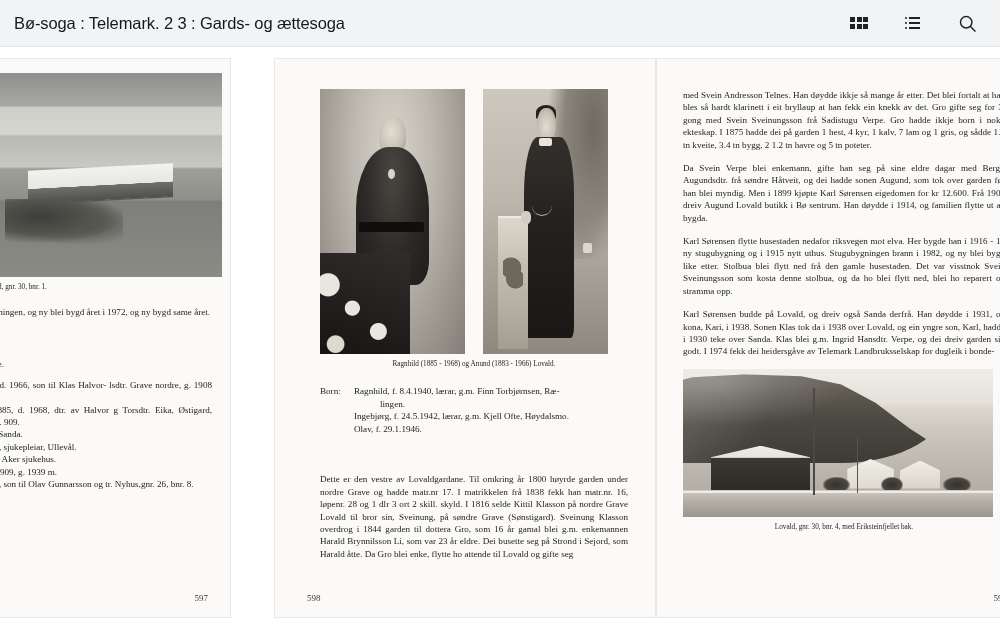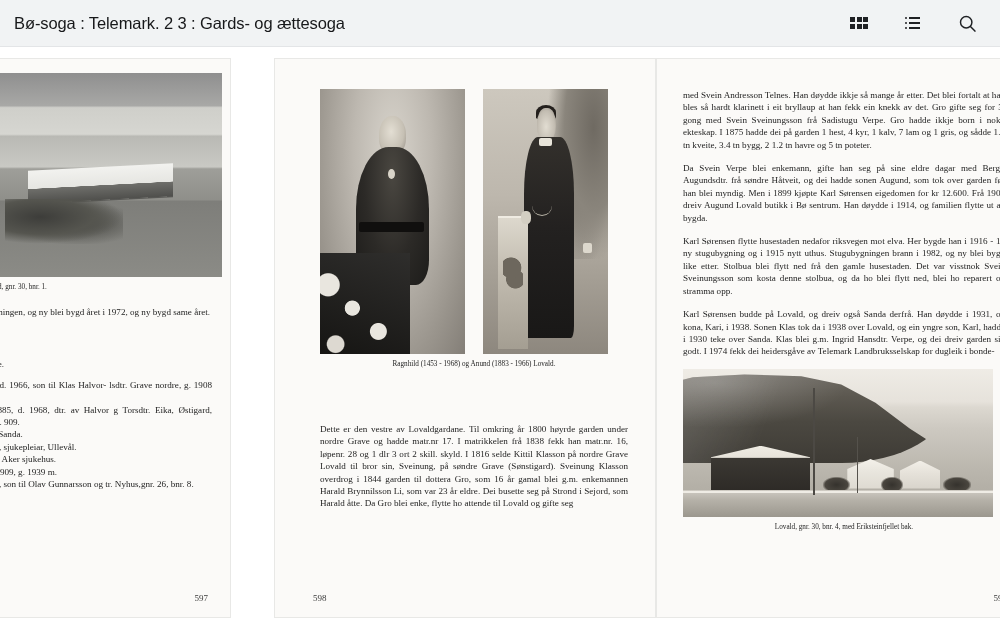--- a/index.html
+++ b/index.html
@@ -373,32 +373,41 @@
             <span class="head"></span>
             <span class="body"></span>
             <span class="collar"></span>
             <span class="chain"></span>
             <span class="pillar"></span>
             <span class="hand"></span>
             <span class="cuff"></span>
           </div>
         </div>
 
-        <div class="bk-caption">Ragnhild (1453 - 1968) og Anund (1883 - 1966) Lovald.</div>
+        <div class="bk-caption">Ragnhild (1885 - 1968) og Anund (1883 - 1966) Lovald.</div>
 
         <div style="height:16px;"></div>
 
+        <div class="born-block">
+          <div class="born-label">Born:</div>
+          <div class="born-list">
+            <div>Ragnhild, f. 8.4.1940, lærar, g.m. Finn Torbjørnsen, Ræ-</div>
+            <div class="indent2">lingen.</div>
+            <div>Ingebjørg, f. 24.5.1942, lærar, g.m. Kjell Ofte, Høydalsmo.</div>
+            <div>Olav, f. 29.1.1946.</div>
+          </div>
+        </div>
 
         <div style="height:38px;"></div>
 
 
         <p class="bk-para">Dette er den vestre av Lovaldgardane. Til omkring år 1800 høyrde garden under nordre Grave og hadde matr.nr 17. I matrikkelen frå 1838 fekk han matr.nr. 16, løpenr. 28 og 1 dlr 3 ort 2 skill. skyld. I 1816 selde Kittil Klasson på nordre Grave Lovald til bror sin, Sveinung, på søndre Grave (Sønstigard). Sveinung Klasson overdrog i 1844 garden til dottera Gro, som 16 år gamal blei g.m. enkemannen Harald Brynnils­son Li, som var 23 år eldre. Dei busette seg på Strond i Sejord, som Harald åtte. Da Gro blei enke, flytte ho attende til Lovald og gifte seg</p>
 
       </div>
-      <div class="folio" style="left: 38px; bottom: 14px;">598</div>
+      <div class="folio" style="left: 32px; bottom: 14px;">598</div>
     </div>
 
     <div class="page" id="page-right">
       <div class="page-inner" style="padding: 30px 32px 0 26px;">
 
         <p class="bk-para">med Svein Andresson Telnes. Han døydde ikkje så mange år etter. Det blei fortalt at han bles så hardt klarinett i eit bryllaup at han fekk ein knekk av det. Gro gifte seg for 3. gong med Svein Sveinungsson frå Sa­distugu Verpe. Gro hadde ikkje born i noko ekteskap. I 1875 hadde dei på garden 1 hest, 4 kyr, 1 kalv, 7 lam og 1 gris, og sådde 1.4 tn kveite, 3.4 tn bygg, 2 1.2 tn havre og 5 tn poteter.</p>
 
         <p class="bk-para">Da Svein Verpe blei enkemann, gifte han seg på sine eldre dagar med Bergit Augundsdtr. frå søndre Håtveit, og dei hadde sonen Augund, som tok over garden før han blei myndig. Men i 1899 kjøpte Karl Sø­rensen eigedomen for kr 12.600. Frå 1907 dreiv Augund Lovald butikk i Bø sentrum. Han døydde i 1914, og familien flytte ut av bygda.</p>
 
         <p class="bk-para">Karl Sørensen flytte husestaden nedafor riksvegen mot elva. Her byg­de han i 1916 - 18 ny stugubygning og i 1915 nytt uthus. Stugubyg­ningen brann i 1982, og ny blei bygd like etter. Stolbua blei flytt ned frå den gamle husestaden. Det var visstnok Svein Sveinungsson som kosta denne stolbua, og da ho blei flytt ned, blei ho reparert og stram­ma opp.</p>

